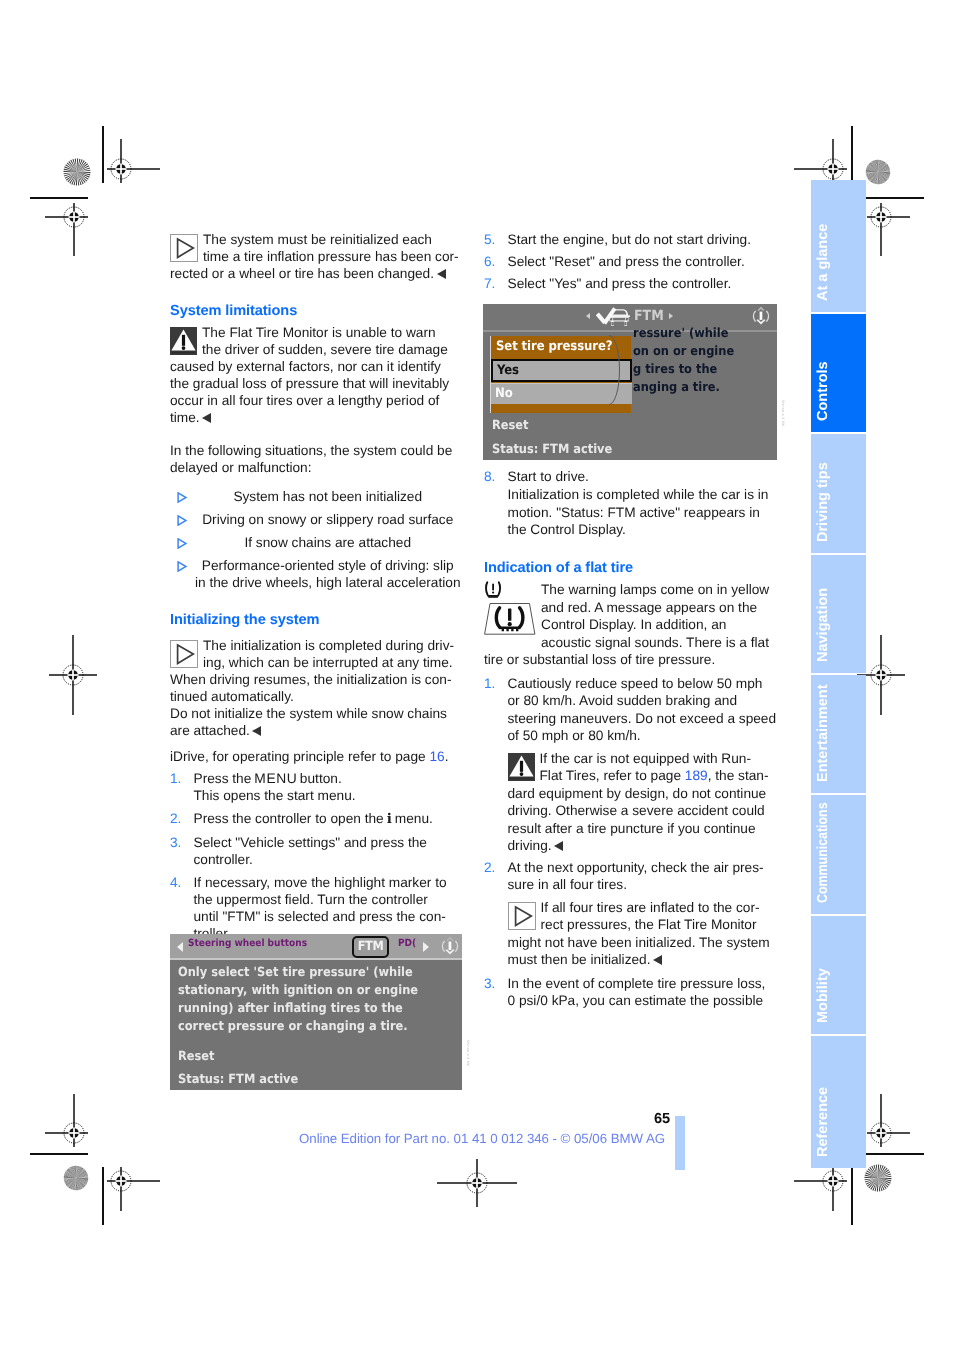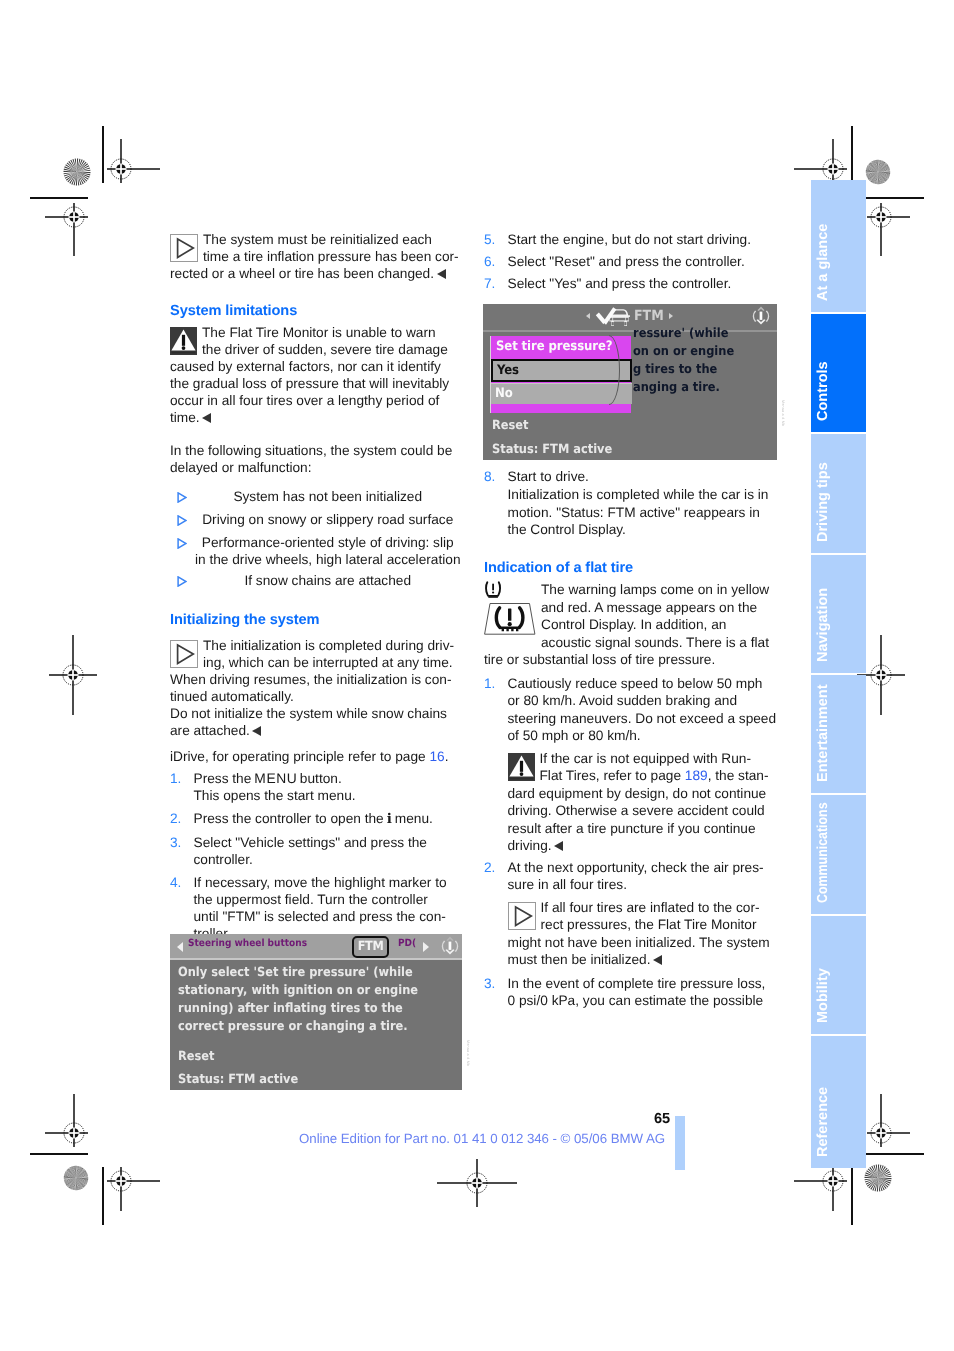--- a/index.html
+++ b/index.html
@@ -74,21 +74,21 @@
   .ftmbox{position:absolute;left:182px;top:2px;width:37px;height:22px;
       border:2.5px solid #111;border-radius:5px;background:#9a9a9a;
       box-sizing:border-box;text-align:center;}
   .ftmbox span{font-size:12.6px;font-weight:bold;color:#f2f2f2;
       letter-spacing:-0.4px;line-height:16px;display:block;margin-top:0px;}
   .iglyph{position:absolute;width:22px;height:22px;}
   .caricon{position:absolute;display:block;line-height:0;}
   .iglyph svg,.caricon svg{display:block;}
   
   .dlg{position:absolute;left:7px;top:32px;width:141px;height:77px;
-      background:#d946ef;border-left:1.5px solid #d8d8d8;box-sizing:border-box;}
+      background:#a16207;border-left:1.5px solid #d8d8d8;box-sizing:border-box;}
   .dlgshade{position:absolute;left:126px;top:31px;width:20px;height:70px;overflow:hidden;
       pointer-events:none;}
   .dlgshade:before{content:"";position:absolute;left:-11px;top:0px;width:22px;height:70px;
       border-radius:50%/50%;border:1.4px solid #5a5a5a;box-sizing:border-box;}
   .dlgtitle{position:absolute;left:5px;top:2.5px;right:2px;color:#fafafa;
       font-size:13px;font-weight:bold;letter-spacing:-0.1px;font-stretch:condensed;}
   .dlgopt{position:absolute;left:0px;width:141px;height:21px;background:#acacac;
       color:#fafafa;font-size:13px;font-weight:bold;letter-spacing:-0.1px;
       padding-left:4px;box-sizing:border-box;font-stretch:condensed;
       border-top:1px solid #c6c6c6;line-height:19px;}
@@ -306,27 +306,27 @@
       <div class="row" data-name="list-item">
           <span class="b" data-name="triangle-bullet-icon"><span><svg width="10" height="11" viewBox="0 0 10 11">
                 <path d="M1.1 0.9 L9.0 5.5 L1.1 10.1 Z" fill="none" stroke="#3c85f5" stroke-width="1.5"></path>
               </svg></span></span>
           <span class="t">Driving on snowy or slippery road surface</span>
         </div>
       <div class="row" data-name="list-item">
           <span class="b" data-name="triangle-bullet-icon"><span><svg width="10" height="11" viewBox="0 0 10 11">
                 <path d="M1.1 0.9 L9.0 5.5 L1.1 10.1 Z" fill="none" stroke="#3c85f5" stroke-width="1.5"></path>
               </svg></span></span>
-          <span class="t">Performance-oriented style of driving: slip<br>in the drive wheels, high lateral acceleration</span>
+          <span class="t">If snow chains are attached</span>
         </div>
       <div class="row" data-name="list-item">
           <span class="b" data-name="triangle-bullet-icon"><span><svg width="10" height="11" viewBox="0 0 10 11">
                 <path d="M1.1 0.9 L9.0 5.5 L1.1 10.1 Z" fill="none" stroke="#3c85f5" stroke-width="1.5"></path>
               </svg></span></span>
-          <span class="t">If snow chains are attached</span>
+          <span class="t">Performance-oriented style of driving: slip<br>in the drive wheels, high lateral acceleration</span>
         </div>
     </div>
 
     <h2 class="sec" style="margin-top:21px" data-name="heading-initializing">Initializing the system</h2>
 
     <div class="note" style="margin-top:8px" data-name="note-initialization">
       <span class="ic icon-info" data-name="info-triangle-icon">
           <svg width="28" height="28" viewBox="0 0 28 28">
             <rect x="0.5" y="0.5" width="27" height="27" fill="#fff" stroke="#9a9a9a" stroke-width="1"></rect>
             <path d="M7.6 4.9 L23.3 13.9 L7.6 23.4 Z" fill="none" stroke="#3d3d3d" stroke-width="1.7"></path>

